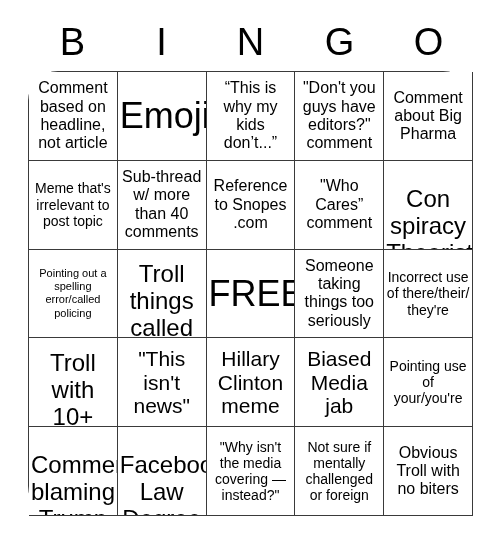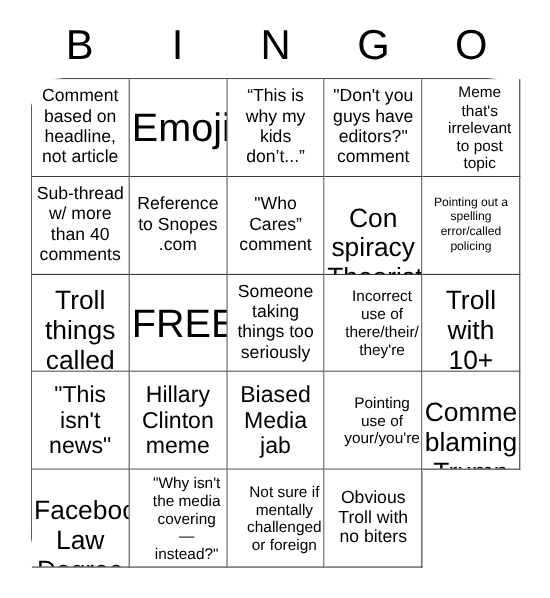--- a/index.html
+++ b/index.html
@@ -74,21 +74,21 @@
     display: block;
     width: 100%;
     line-height: 1.12;
     white-space: pre-line;
     word-break: normal;
     color: #000;
   }
 
   
   .fs-xs   { font-size: 11px; line-height: 1.22; }
-  .fs-sm   { font-size: 14px; line-height: 1.16; margin-left: 16px; }
+  .fs-sm   { font-size: 14px; line-height: 1.16; }
   .fs-md   { font-size: 16px; line-height: 1.14; }
   .fs-lg   { font-size: 24px; line-height: 1.12; margin-top: 43px; }
   .fs-xl   { font-size: 21px; line-height: 1.12; }
   .fs-huge { font-size: 36px; line-height: 1.05; }
 </style>
 </head>
 <body>
 
 <div id="card">
 
@@ -105,20 +105,23 @@
         <span class="cell-text fs-md">Comment based on headline, not article</span>
       </div>
     <div class="cell">
         <span class="cell-text fs-huge">Emoji</span>
       </div>
     <div class="cell">
         <span class="cell-text fs-md">“This is why my kids don’t...”</span>
       </div>
     <div class="cell">
         <span class="cell-text fs-md">"Don't you guys have editors?" comment</span>
+      </div>
+    <div class="cell">
+        <span class="cell-text fs-md">Comment about Big Pharma</span>
       </div>
 
     <div class="cell">
         <span class="cell-text fs-sm">Meme that's irrelevant to post topic</span>
       </div>
     <div class="cell">
         <span class="cell-text fs-md">Sub-thread w/ more than 40 comments</span>
       </div>
     <div class="cell">
         <span class="cell-text fs-md">Reference to Snopes .com</span>

